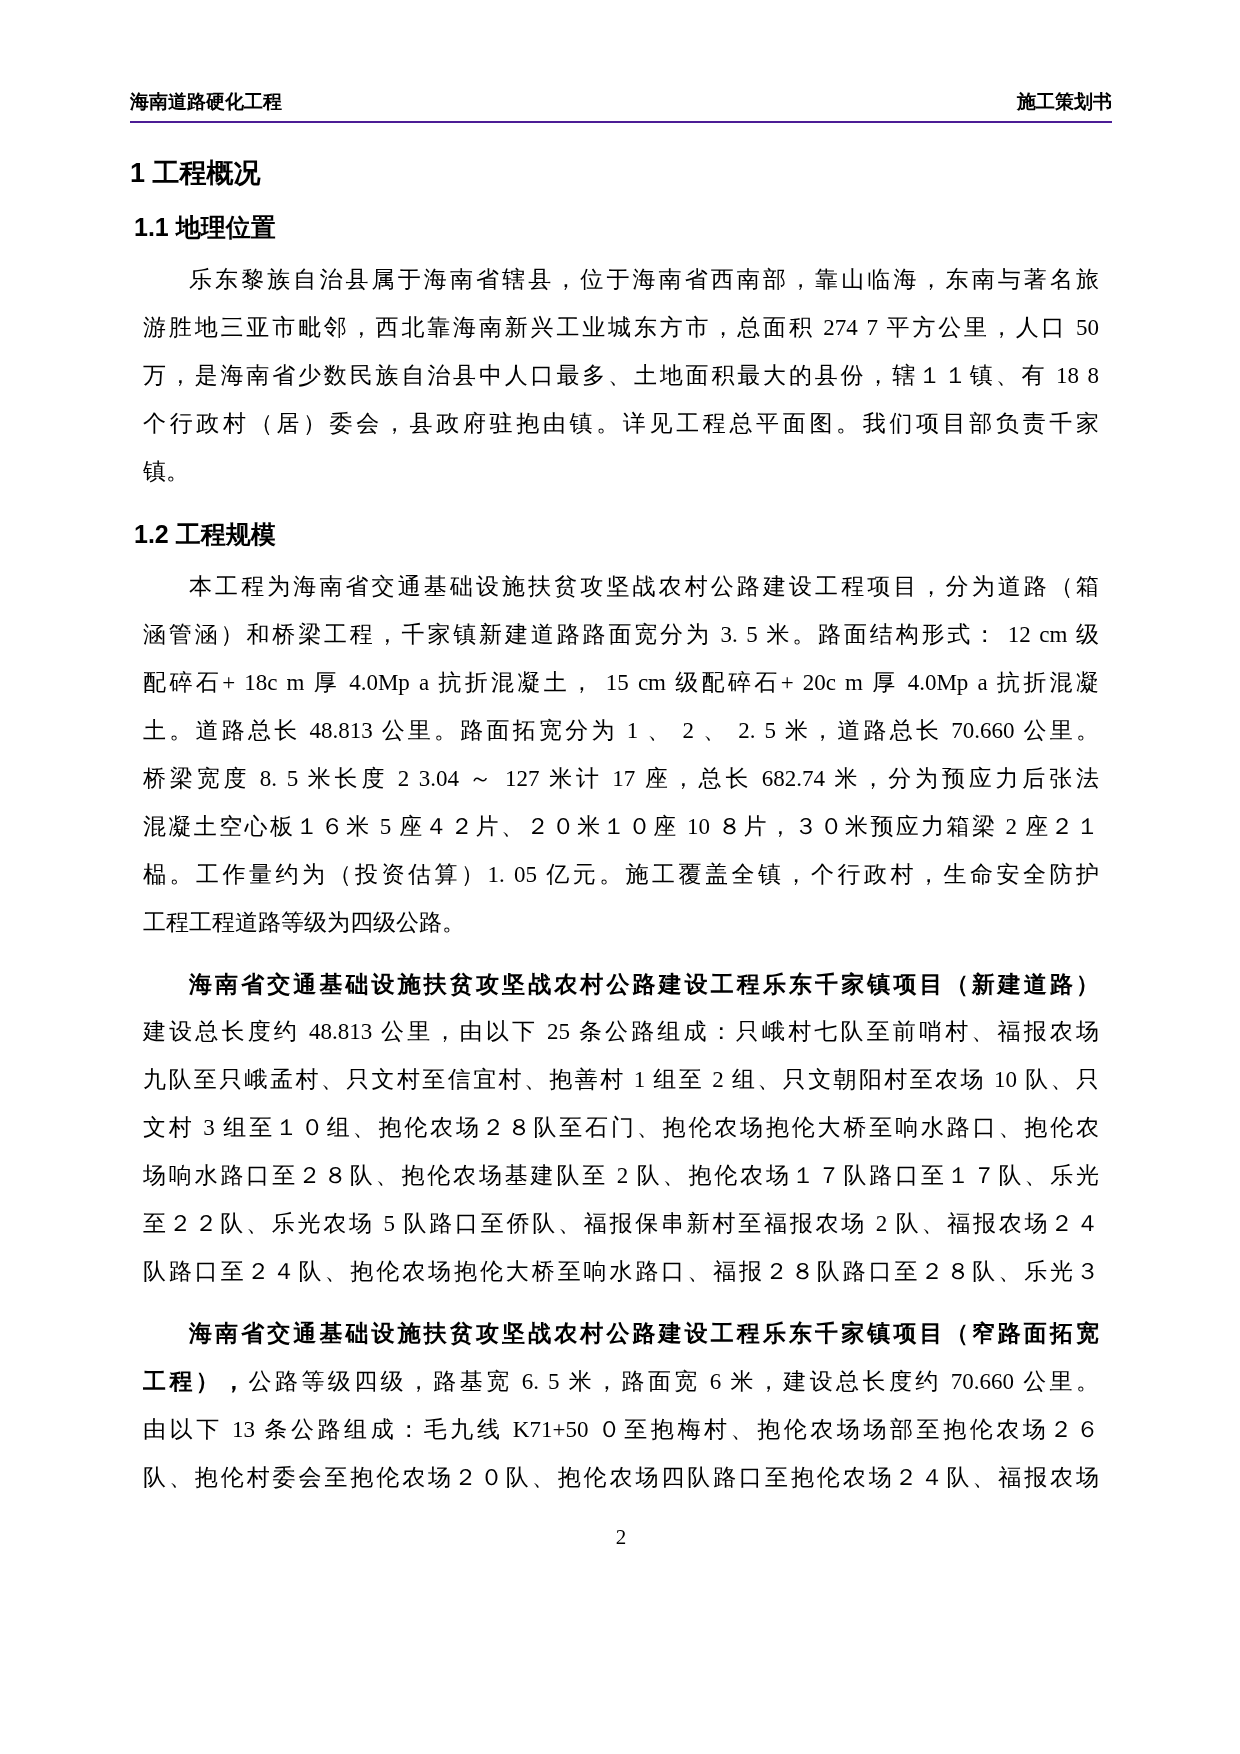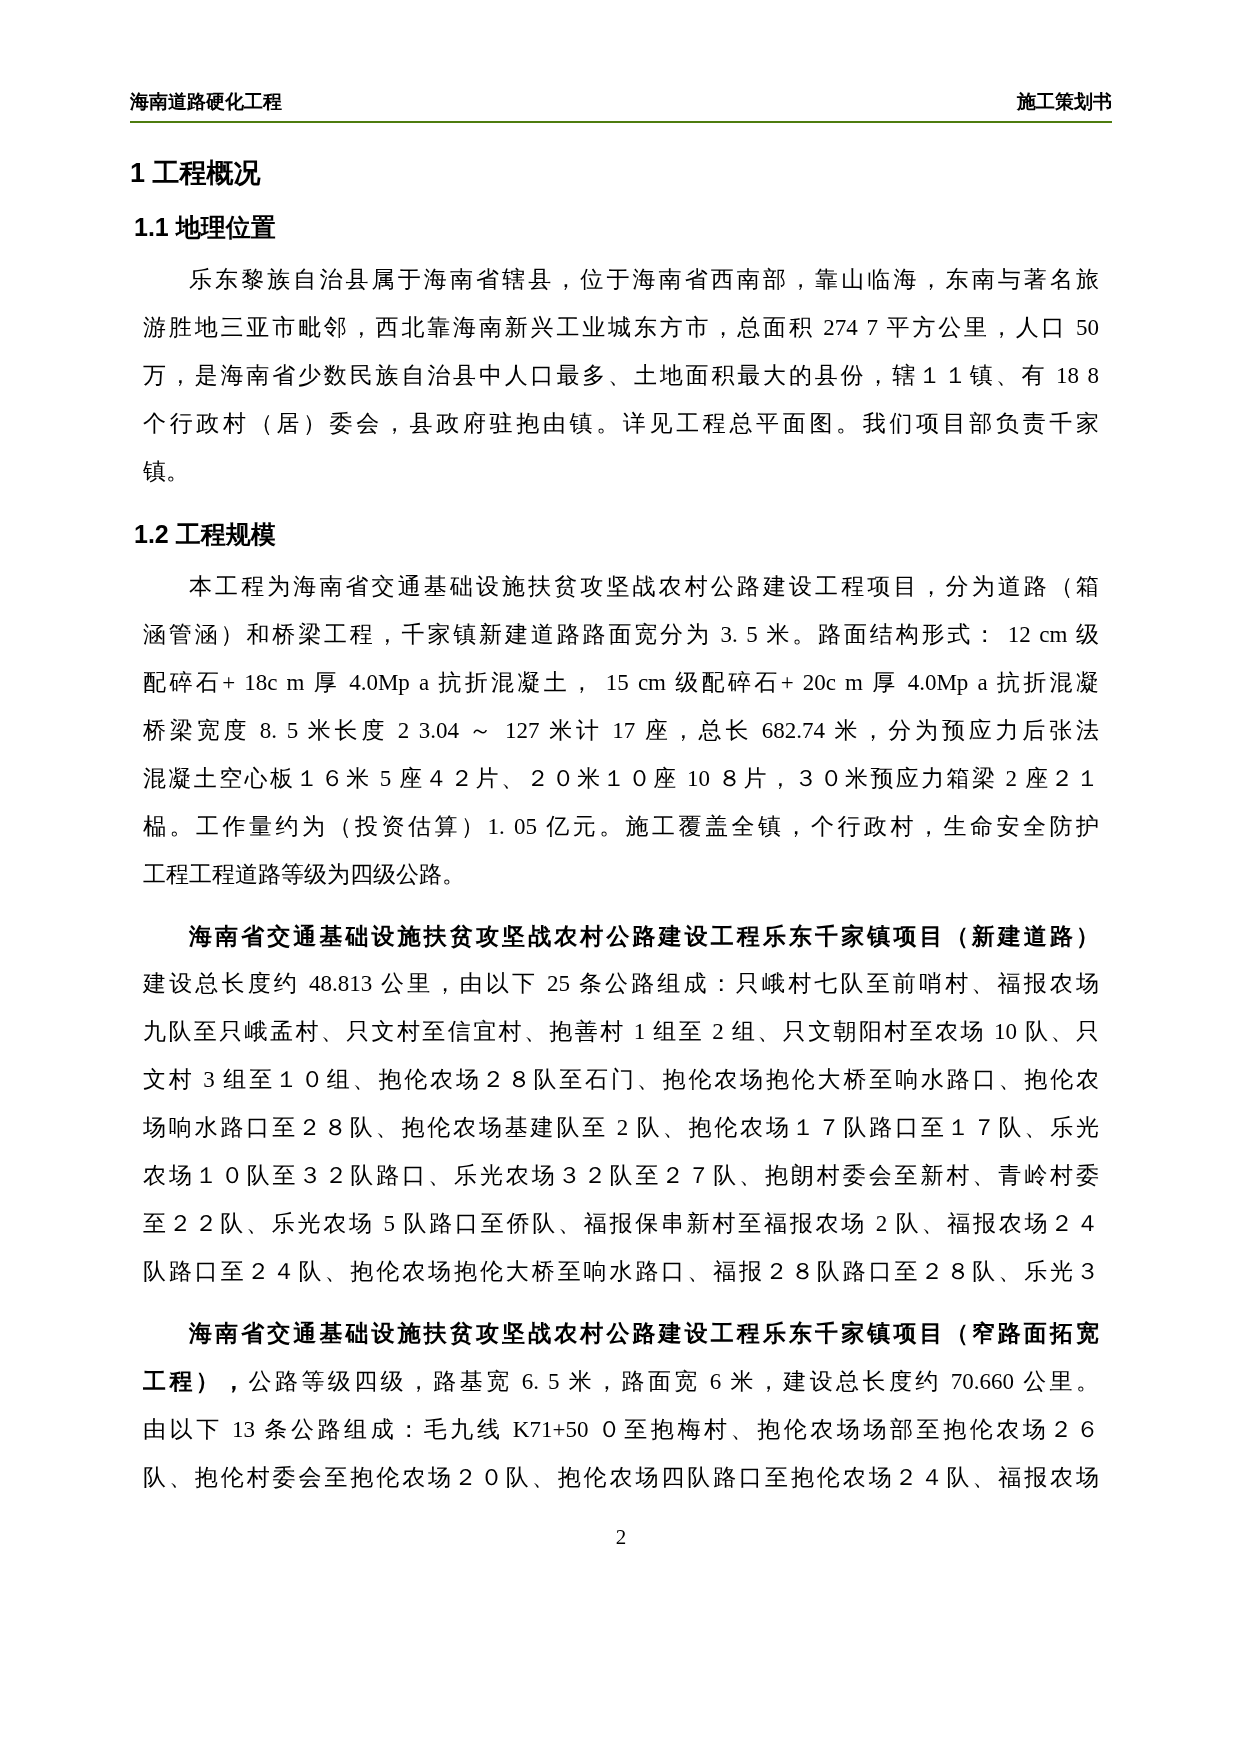--- a/index.html
+++ b/index.html
@@ -14,21 +14,21 @@
     color: #000;
     font-family: "Liberation Serif", serif;
   }
   .doc-header {
     display: flex;
     justify-content: space-between;
     align-items: flex-end;
     font-size: 19px;
     font-weight: bold;
     line-height: 24px;
-    border-bottom: 2px solid #4d7c0f;
+    border-bottom: 2px solid #4c1d95;
     padding-bottom: 7px;
     gap: 28px;
   }
   h1.chapter {
     font-family: "Liberation Sans", sans-serif;
     font-size: 27px;
     font-weight: bold;
     line-height: 32px;
     margin: 34px 0 12px 0;
   }
@@ -83,33 +83,33 @@
     <p class="ln">个行政村（居）委会，县政府驻抱由镇。详见工程总平面图。我们项目部负责千家</p>
     <p class="ln last">镇。</p>
   </div>
 
   <h2 class="section">1.2 工程规模</h2>
 
   <div class="para">
     <p class="ln indent">本工程为海南省交通基础设施扶贫攻坚战农村公路建设工程项目，分为道路（箱</p>
     <p class="ln">涵管涵）和桥梁工程，千家镇新建道路路面宽分为 3. 5 米。路面结构形式： 12 cm 级</p>
     <p class="ln">配碎石+ 18c m 厚 4.0Mp a 抗折混凝土， 15 cm 级配碎石+ 20c m 厚 4.0Mp a 抗折混凝</p>
+    <p class="ln">土。道路总长 48.813 公里。路面拓宽分为 1 、 2 、 2. 5 米，道路总长 70.660 公里。</p>
     <p class="ln">桥梁宽度 8. 5 米长度 2 3.04 ～ 127 米计 17 座，总长 682.74 米，分为预应力后张法</p>
     <p class="ln">混凝土空心板１６米 5 座４２片、２０米１０座 10 ８片，３０米预应力箱梁 2 座２１</p>
     <p class="ln">榀。工作量约为（投资估算）1. 05 亿元。施工覆盖全镇，个行政村，生命安全防护</p>
     <p class="ln last">工程工程道路等级为四级公路。</p>
   </div>
 
   <div class="para">
     <p class="ln indent bold">海南省交通基础设施扶贫攻坚战农村公路建设工程乐东千家镇项目（新建道路）</p>
     <p class="ln">建设总长度约 48.813 公里，由以下 25 条公路组成：只峨村七队至前哨村、福报农场</p>
     <p class="ln">九队至只峨孟村、只文村至信宜村、抱善村 1 组至 2 组、只文朝阳村至农场 10 队、只</p>
     <p class="ln">文村 3 组至１０组、抱伦农场２８队至石门、抱伦农场抱伦大桥至响水路口、抱伦农</p>
     <p class="ln">场响水路口至２８队、抱伦农场基建队至 2 队、抱伦农场１７队路口至１７队、乐光</p>
-    <p class="ln">农场１０队至３２队路口、乐光农场３２队至２７队、抱朗村委会至新村、青岭村委</p>
     <p class="ln">至２２队、乐光农场 5 队路口至侨队、福报保串新村至福报农场 2 队、福报农场２４</p>
     <p class="ln">队路口至２４队、抱伦农场抱伦大桥至响水路口、福报２８队路口至２８队、乐光３</p>
   </div>
 
   <div class="para">
     <p class="ln indent bold">海南省交通基础设施扶贫攻坚战农村公路建设工程乐东千家镇项目（窄路面拓宽</p>
     <p class="ln"><span class="bold-seg">工程），</span><span>公路等级四级，路基宽 6. 5 米，路面宽 6 米，建设总长度约 70.660 公里。</span></p>
     <p class="ln">由以下 13 条公路组成：毛九线 K71+50 ０至抱梅村、抱伦农场场部至抱伦农场２６</p>
     <p class="ln">队、抱伦村委会至抱伦农场２０队、抱伦农场四队路口至抱伦农场２４队、福报农场</p>
   </div>

